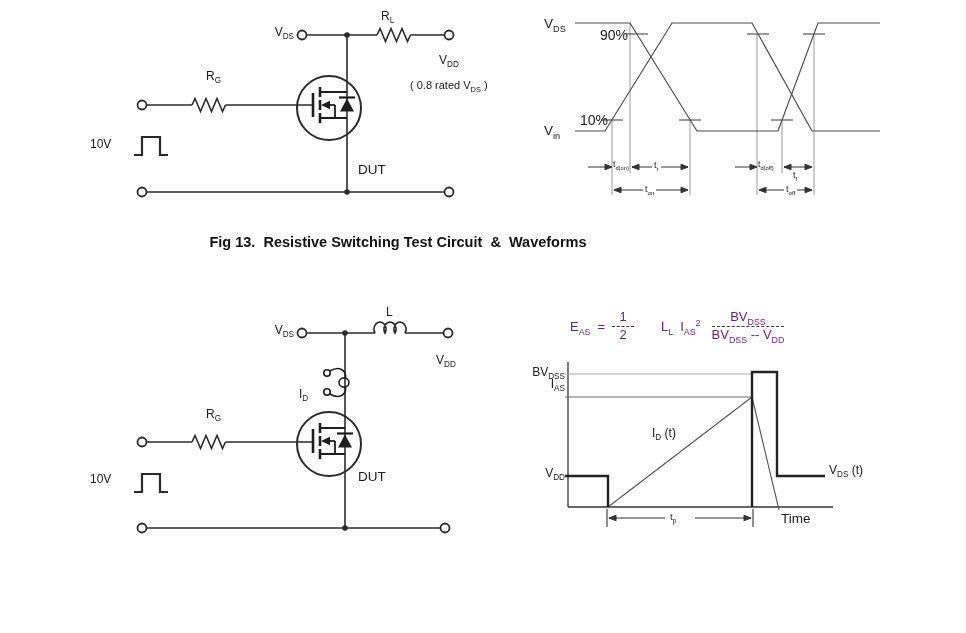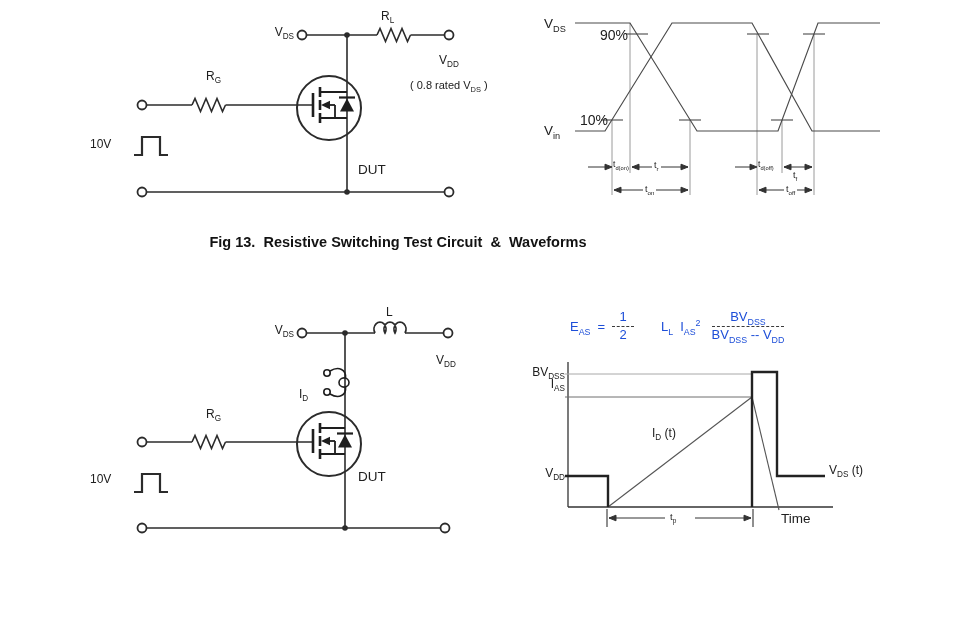--- a/index.html
+++ b/index.html
@@ -12,21 +12,21 @@
   .f14 { font-size:13.5px; }
   .f11 { font-size:11px; }
   .f10 { font-size:14px;text-align:right; }
   .f95 { font-size:9.5px; }
   .f9  { font-size:9px; }
   .f85 { font-size:8.5px; }
   .wbg { background:#fff; padding:0 2px; }
   .caption { position:absolute; left:0; width:796px; text-align:center;
              font-weight:bold; font-size:14.5px; color:#121212; white-space:pre; }
   .eq { position:absolute; display:flex; align-items:center; gap:7px;
-        color:#1d4ed8; font-size:13px; white-space:pre; }
+        color:#701a75; font-size:13px; white-space:pre; }
   .eq sub { font-size:68%; line-height:0; }
   .eq sup { font-size:68%; line-height:0; }
   .frac { display:inline-flex; flex-direction:column; align-items:center; line-height:1.1; }
   .frac .bar { border-top:1.6px dashed #3a3a3a; align-self:stretch; height:0; margin:1px 0; }
   .frac.small .bar { min-width:22px; }
 </style>
 </head>
 <body>
 
 <div class="page">

